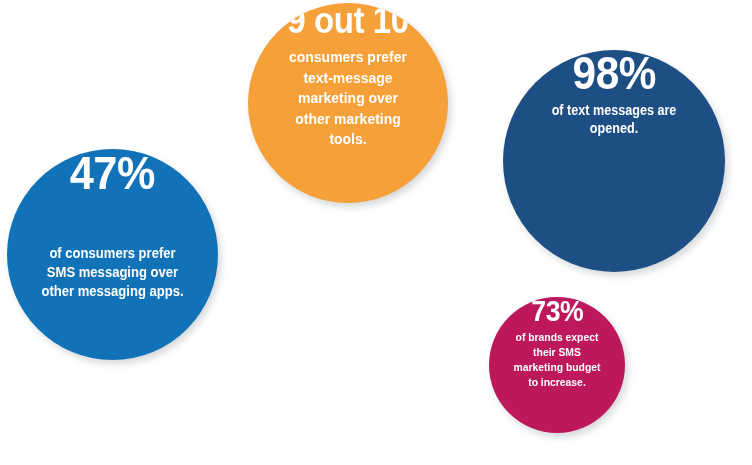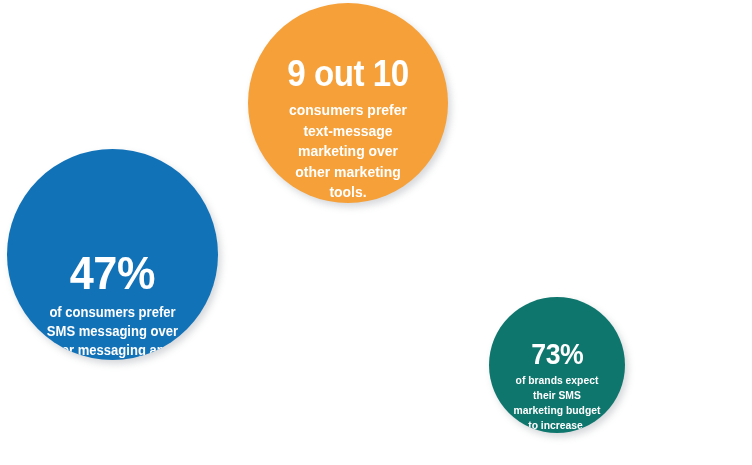--- a/index.html
+++ b/index.html
@@ -22,21 +22,21 @@
     background: #ffffff;
   }
 
   .stat-bubble {
     position: absolute;
     border-radius: 50%;
     box-sizing: border-box;
     display: flex;
     flex-direction: column;
     align-items: center;
-    justify-content: flex-end;
+    justify-content: flex-start;
     text-align: center;
     color: #ffffff;
     box-shadow: 3px 4px 7px rgba(120, 125, 135, 0.30);
     overflow: hidden;
   }
 
   .stat-headline {
     font-weight: bold;
     line-height: 1.0;
     letter-spacing: -0.5px;
@@ -53,20 +53,21 @@
     transform: scaleX(0.90);
   }
 
   
   #bubble-47 {
     left: 7px;
     top: 149px;
     width: 211px;
     height: 211px;
     background: #1272B8;
+    gap: 41px;
   }
   #bubble-47 .stat-headline {
     font-size: 47px;
     margin-bottom: 7px;
   }
   #bubble-47 .stat-body {
     font-size: 14.5px;
     line-height: 1.30;
     width: 163px;
   }
@@ -124,21 +125,21 @@
     line-height: 1.30;
     width: 84px;
   }
 
   
   #bubble-73 {
     left: 489px;
     top: 297px;
     width: 136px;
     height: 136px;
-    background: #0f766e;
+    background: #be185d;
   }
   #bubble-73 .stat-headline {
     font-size: 29px;
     margin-bottom: 4px;
   }
   #bubble-73 .stat-body {
     font-size: 11.5px;
     line-height: 1.30;
     width: 102px;
   }
@@ -151,20 +152,24 @@
   <div class="stat-bubble" id="bubble-47">
     <div class="stat-headline">47%</div>
     <div class="stat-body">of consumers prefer SMS messaging over other messaging apps.</div>
   </div>
 
   <div class="stat-bubble" id="bubble-9outof10">
     <div class="stat-headline">9 out 10</div>
     <div class="stat-body">consumers prefer text-message marketing over other marketing tools.</div>
   </div>
 
+  <div class="stat-bubble" id="bubble-98">
+    <div class="stat-headline">98%</div>
+    <div class="stat-body">of text messages are opened.</div>
+  </div>
 
 
   <div class="stat-bubble" id="bubble-73">
     <div class="stat-headline">73%</div>
     <div class="stat-body">of brands expect their SMS marketing budget to increase.</div>
   </div>
 
 </div>
 
 </body></html>

